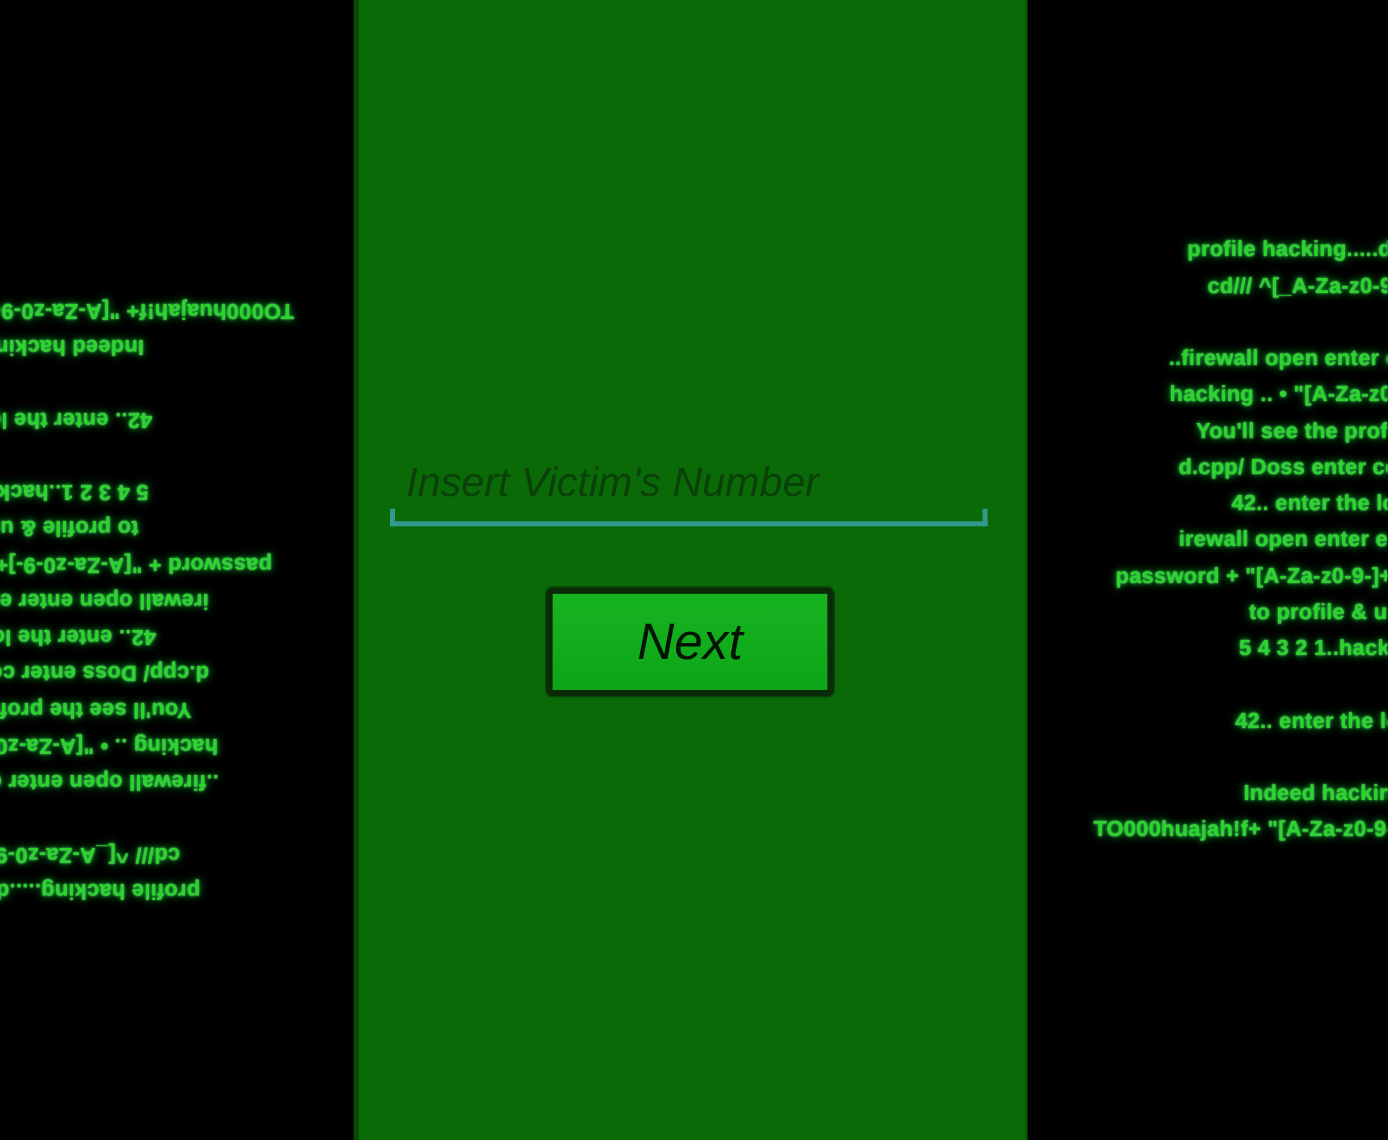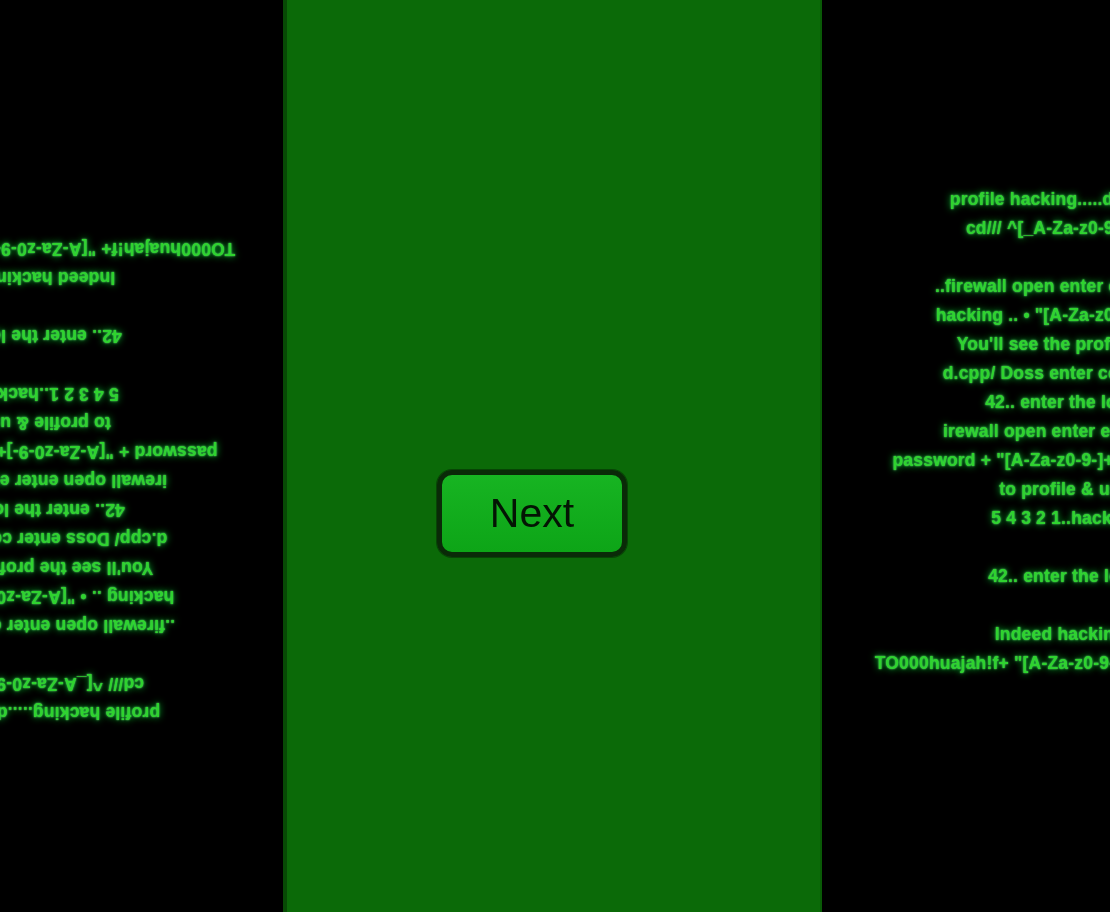--- a/index.html
+++ b/index.html
@@ -73,29 +73,30 @@
   }
   .victim-input::placeholder {
     color: #0a4108;
     opacity: 1;
   }
 
   
   .next-btn {
     position: absolute;
     left: 154px; top: 470px;
-    width: 190px; height: 87px;
+    width: 230px; height: 87px;
     background: linear-gradient(#17b422, #0da517);
     border: 5px solid #0a2a08;
-    border-radius: 15px;
+    border-radius: 5px;
     box-shadow: 0 0 0 1px rgba(0,0,0,0.35);
     display: flex;
     align-items: center;
     justify-content: center;
     font-family: "Liberation Sans", sans-serif;
+    font-style: italic;
     font-size: 41px;
     font-weight: 500;
     color: #041404;
     cursor: pointer;
     padding: 0;
   }
 </style>
 </head>
 <body>
 
@@ -134,16 +135,19 @@
     <div class="hline">5 4 3 2 1..hacking//</div>
     <div class="hline">&nbsp;</div>
     <div class="hline">42.. enter the lock!!</div>
     <div class="hline">&nbsp;</div>
     <div class="hline">Indeed hacking ...</div>
     <div class="hline">TO000huajah!f+ "[A-Za-z0-9-]+(\.[A-Za-z0-9]+)"</div>
   </div>
 
 <div class="app-panel">
 
+  <div class="input-wrap">
+    <input class="victim-input" type="text" placeholder="Insert Victim's Number" style="">
+  </div>
 
   <button class="next-btn">Next</button>
 
 </div>
 
 </body></html>

